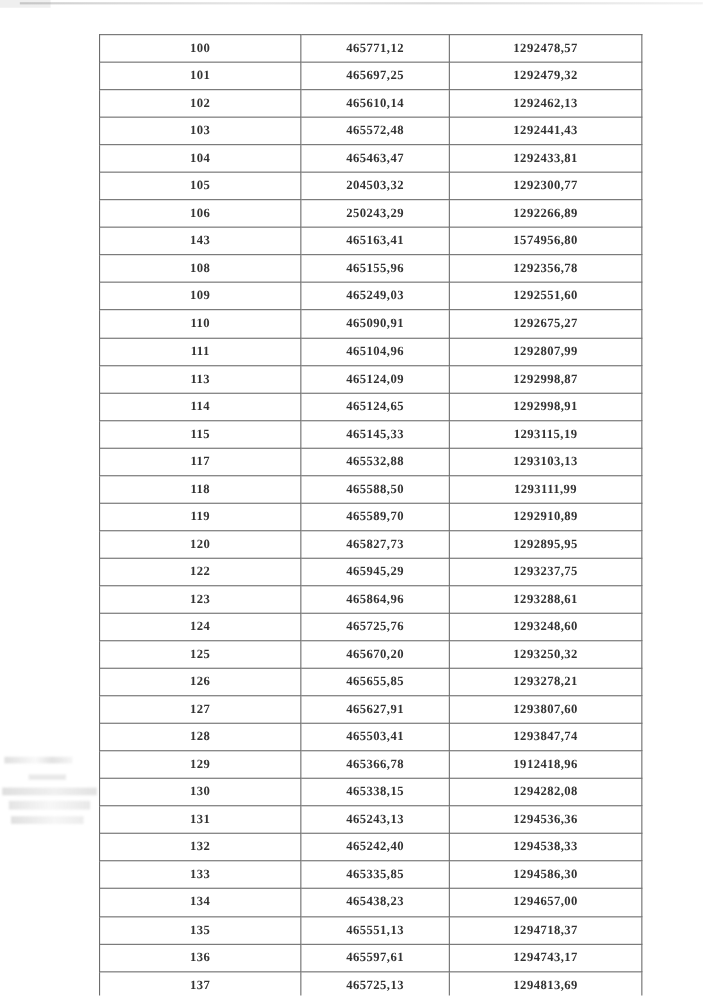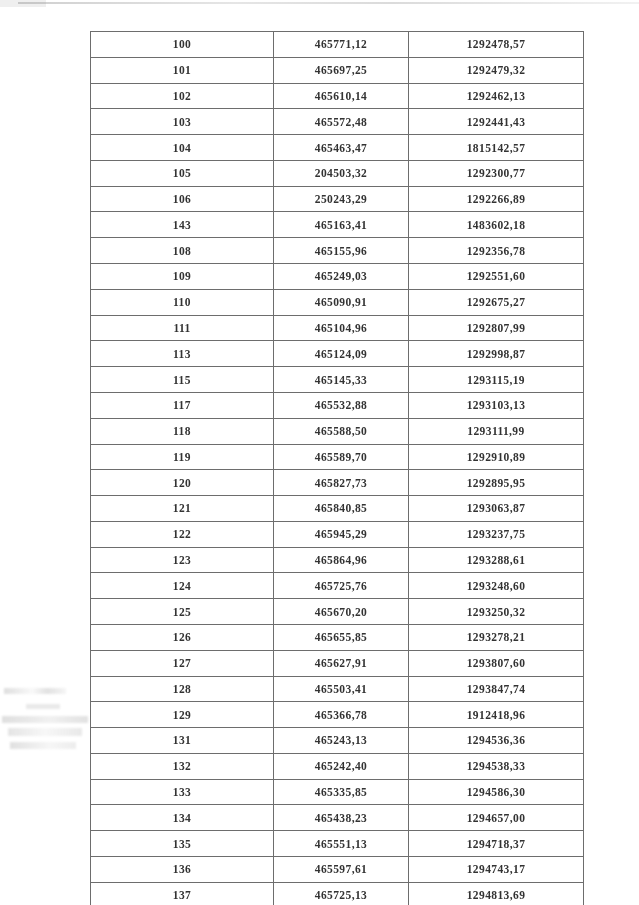--- a/index.html
+++ b/index.html
@@ -122,36 +122,36 @@
         <td>1292462,13</td>
       </tr>
       <tr>
         <td>103</td>
         <td>465572,48</td>
         <td>1292441,43</td>
       </tr>
       <tr>
         <td>104</td>
         <td>465463,47</td>
-        <td>1815142,57</td>
+        <td>1292433,81</td>
       </tr>
       <tr>
         <td>105</td>
         <td>204503,32</td>
         <td>1292300,77</td>
       </tr>
       <tr>
         <td>106</td>
         <td>250243,29</td>
         <td>1292266,89</td>
       </tr>
       <tr>
         <td>143</td>
         <td>465163,41</td>
-        <td>1483602,18</td>
+        <td>1574956,80</td>
       </tr>
       <tr>
         <td>108</td>
         <td>465155,96</td>
         <td>1292356,78</td>
       </tr>
       <tr>
         <td>109</td>
         <td>465249,03</td>
         <td>1292551,60</td>
@@ -165,20 +165,25 @@
         <td>111</td>
         <td>465104,96</td>
         <td>1292807,99</td>
       </tr>
       <tr>
         <td>113</td>
         <td>465124,09</td>
         <td>1292998,87</td>
       </tr>
       <tr>
+        <td>114</td>
+        <td>465124,65</td>
+        <td>1292998,91</td>
+      </tr>
+      <tr>
         <td>115</td>
         <td>465145,33</td>
         <td>1293115,19</td>
       </tr>
       <tr>
         <td>117</td>
         <td>465532,88</td>
         <td>1293103,13</td>
       </tr>
       <tr>
@@ -190,25 +195,20 @@
         <td>119</td>
         <td>465589,70</td>
         <td>1292910,89</td>
       </tr>
       <tr>
         <td>120</td>
         <td>465827,73</td>
         <td>1292895,95</td>
       </tr>
       <tr>
-        <td>121</td>
-        <td>465840,85</td>
-        <td>1293063,87</td>
-      </tr>
-      <tr>
         <td>122</td>
         <td>465945,29</td>
         <td>1293237,75</td>
       </tr>
       <tr>
         <td>123</td>
         <td>465864,96</td>
         <td>1293288,61</td>
       </tr>
       <tr>
@@ -235,20 +235,25 @@
         <td>128</td>
         <td>465503,41</td>
         <td>1293847,74</td>
       </tr>
       <tr>
         <td>129</td>
         <td>465366,78</td>
         <td>1912418,96</td>
       </tr>
       <tr>
+        <td>130</td>
+        <td>465338,15</td>
+        <td>1294282,08</td>
+      </tr>
+      <tr>
         <td>131</td>
         <td>465243,13</td>
         <td>1294536,36</td>
       </tr>
       <tr>
         <td>132</td>
         <td>465242,40</td>
         <td>1294538,33</td>
       </tr>
       <tr>

